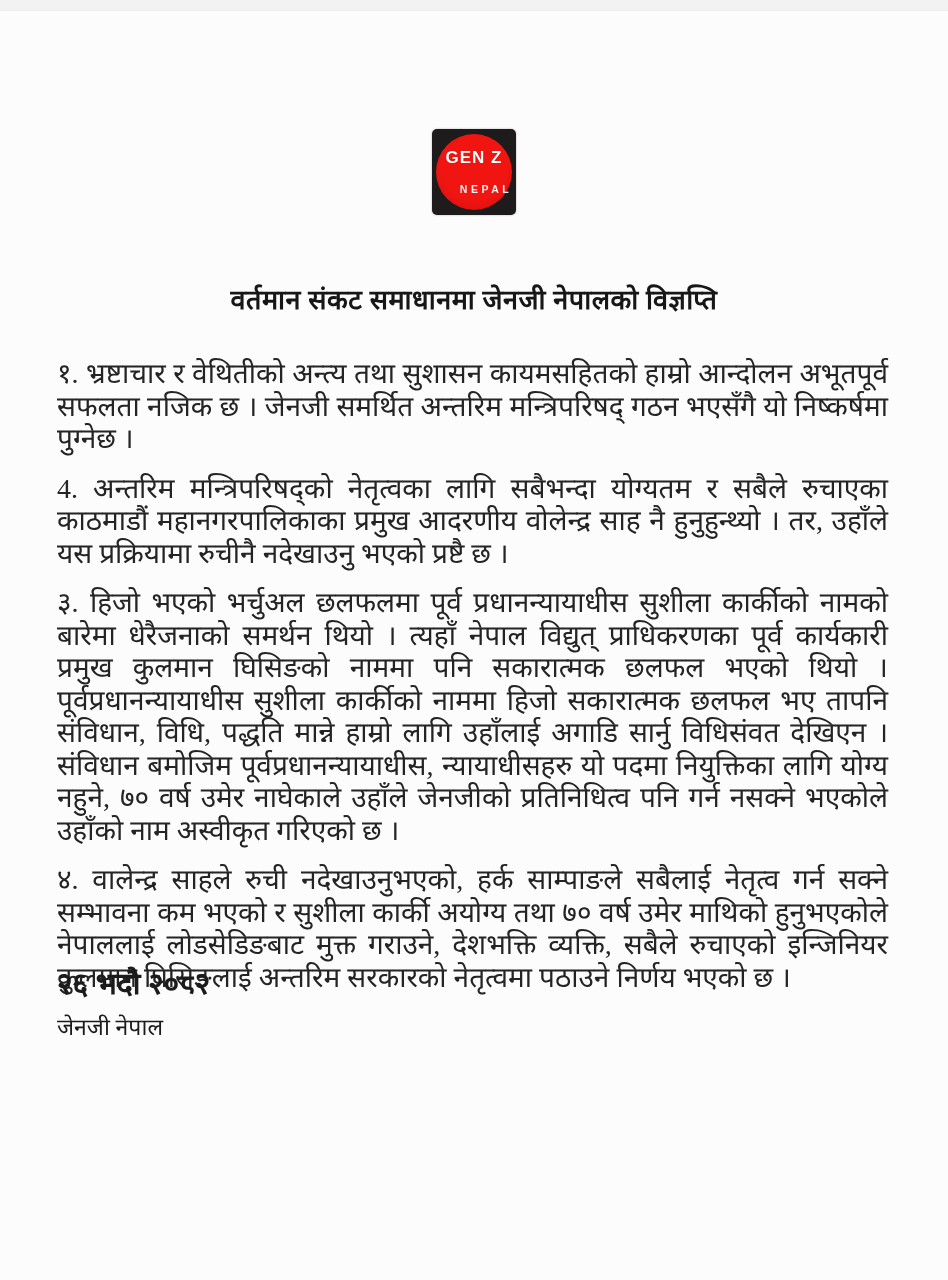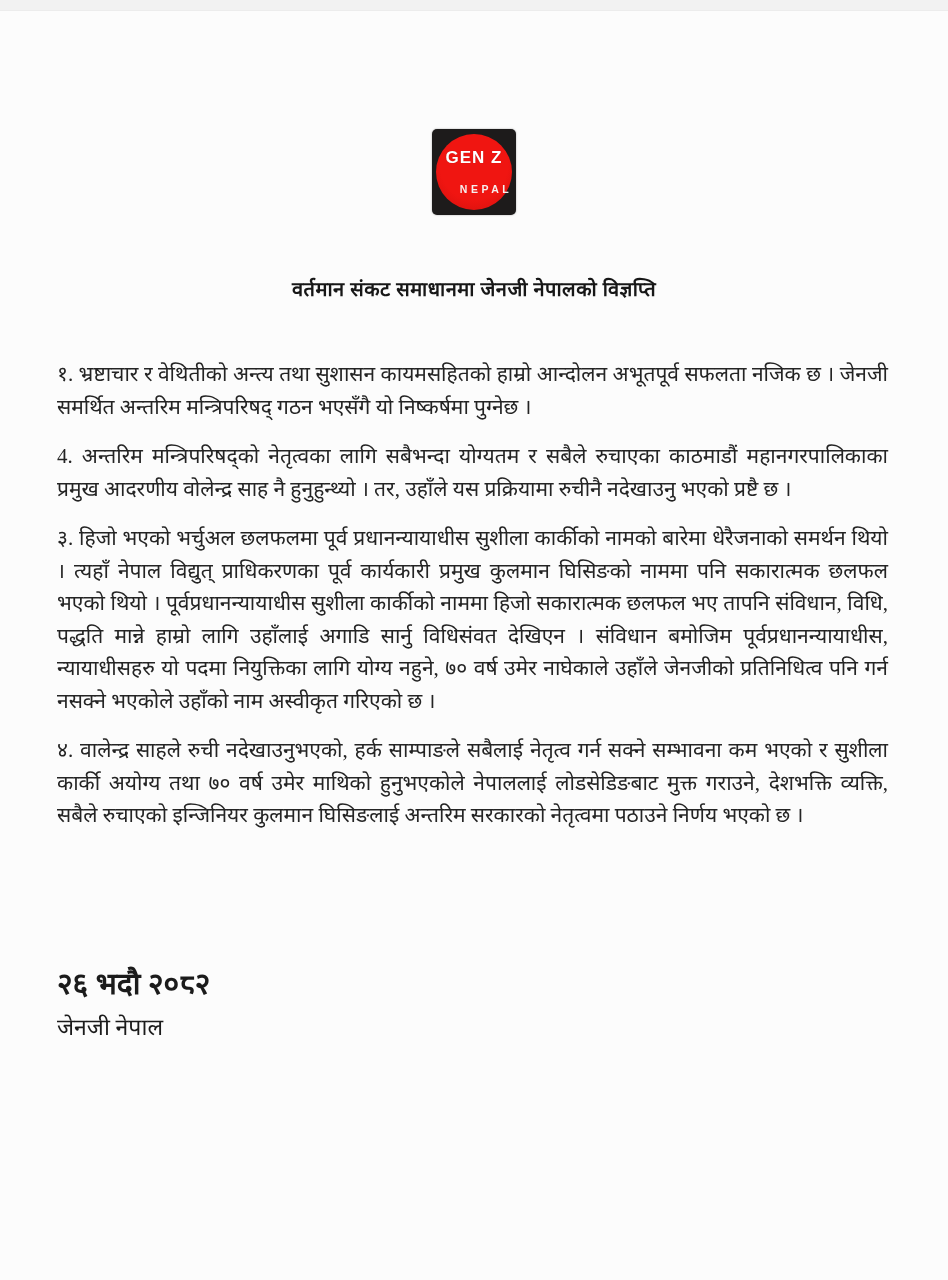--- a/index.html
+++ b/index.html
@@ -74,35 +74,35 @@
     margin-left: 3px;
     padding-left: 21px;
   }
   
   .doc-title {
     position: absolute;
     top: 262px;
     left: 0;
     width: 100%;
     text-align: center;
-    font-size: 20px;
+    font-size: 27px;
     font-weight: 700;
     color: #171717;
     letter-spacing: 0.5px;
   }
   
   .doc-body {
     position: absolute;
     top: 358px;
     left: 57px;
     width: 843px;
   }
   .doc-body p {
     margin: 0 12px 17px 0;
-    font-size: 21px;
+    font-size: 28px;
     line-height: 32.5px;
     text-align: justify;
     color: #242424;
   }
   
   .doc-date {
     position: absolute;
     top: 962px;
     left: 57px;
     font-size: 30px;

